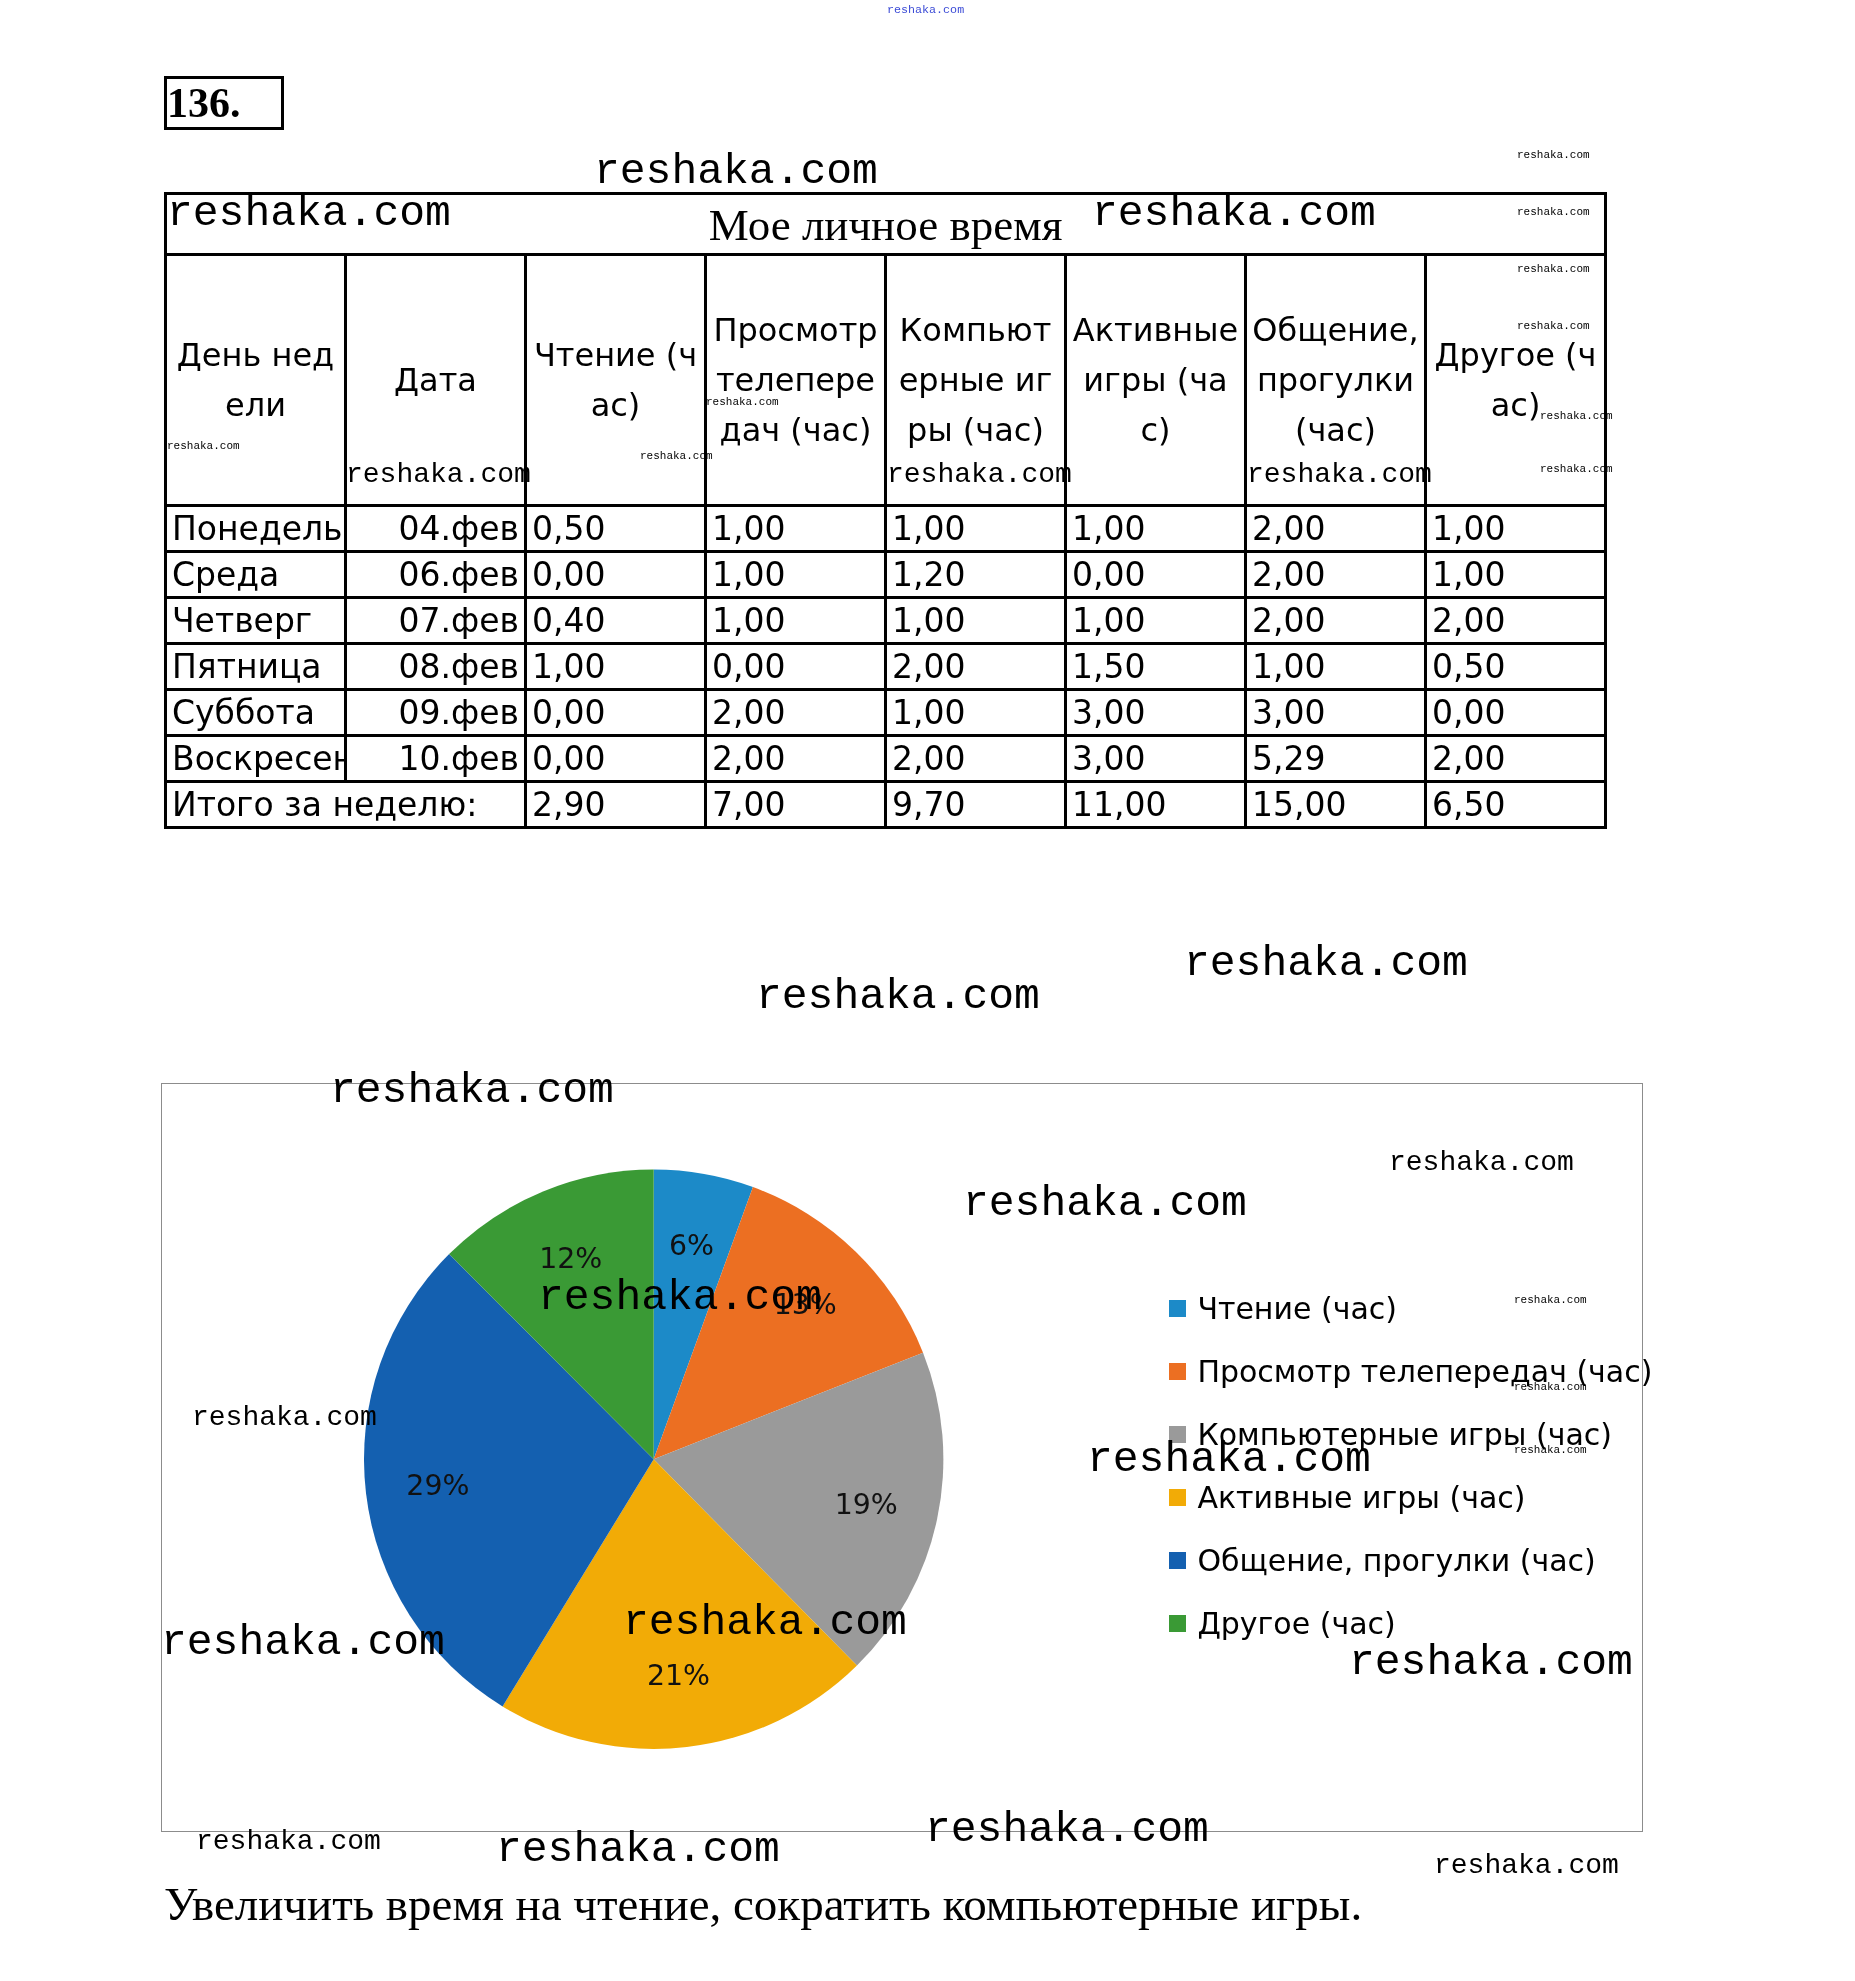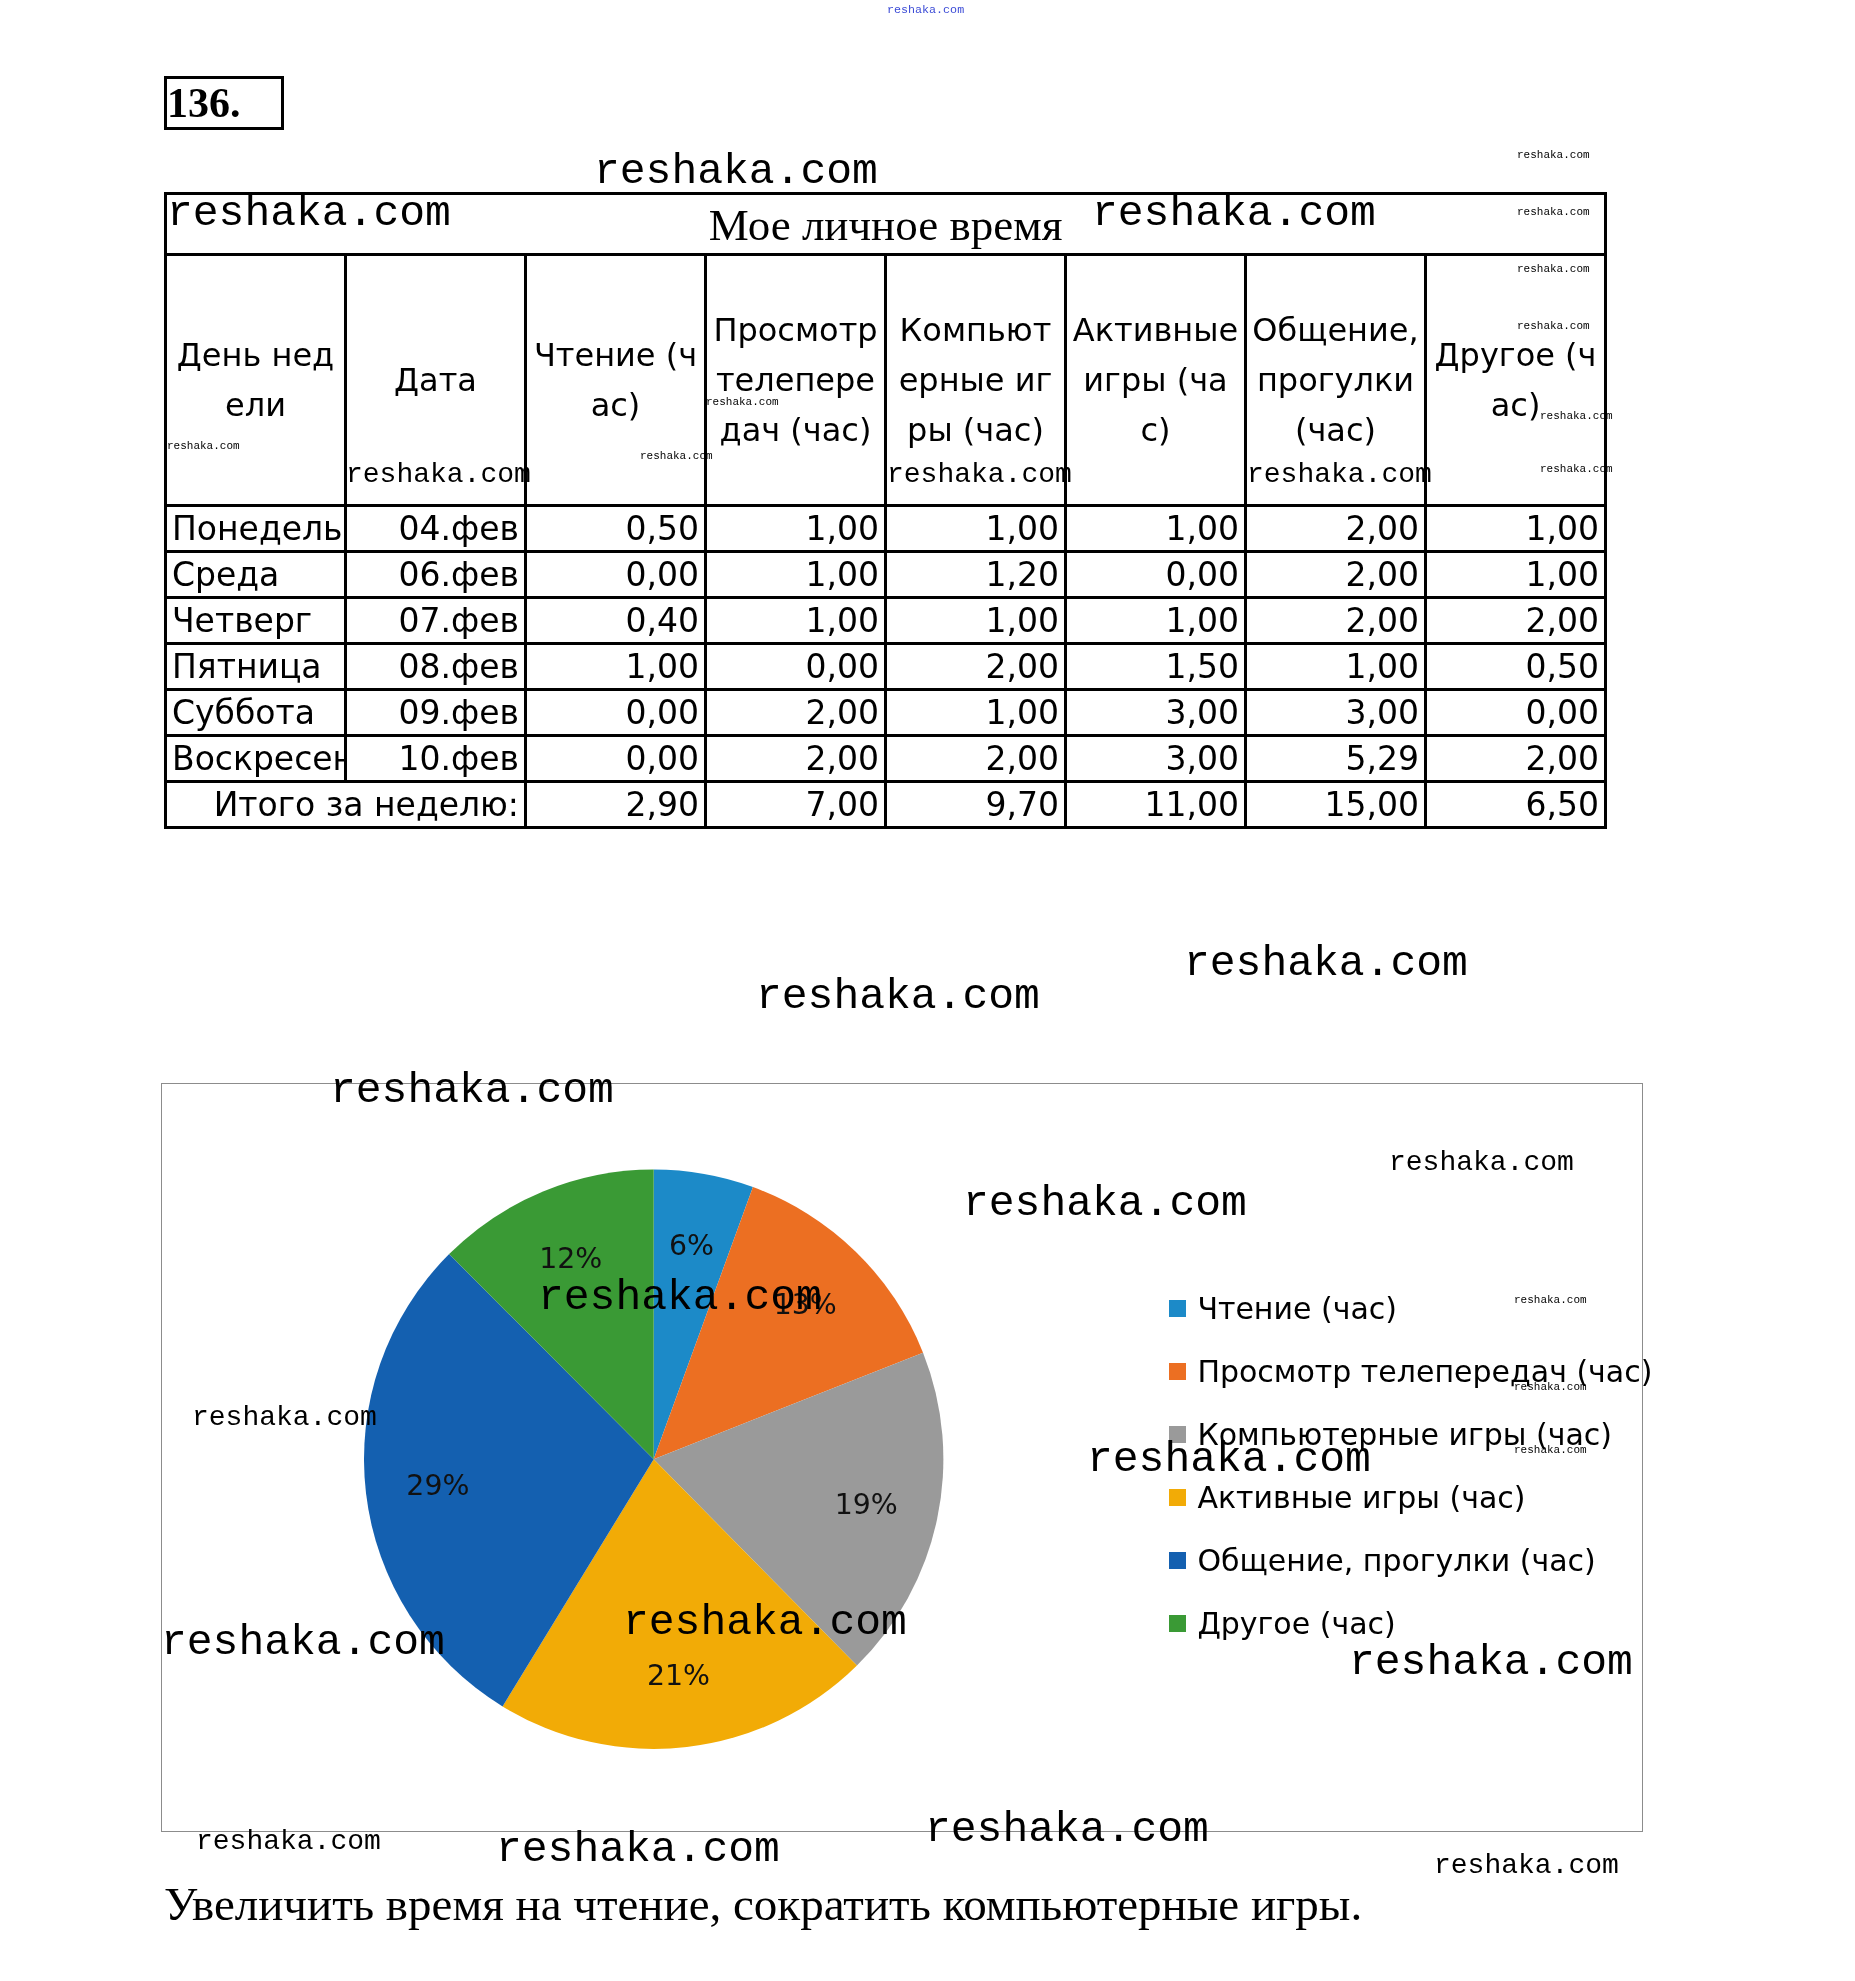--- a/index.html
+++ b/index.html
@@ -8,24 +8,24 @@
   .task-box { left: 164px; top: 76px; width: 114px; height: 48px; border: 3.3px solid #000; font-family: "Liberation Serif", serif; font-weight: bold; font-size: 42px; line-height: 48px; box-sizing: content-box; }
   .wm { position: absolute; font-family: Liberation Mono, monospace; color: #000; white-space: nowrap; line-height: 1; }
   .wm.big { font-size: 43px; }
   .wm.mid { font-size: 28px; }
   .wm.small { font-size: 11px; }
   .wm.top { color: #3b4bd6; font-size: 11.7px; }
   table.tbl { position: absolute; left: 164px; top: 192px; width: 1438px; border-collapse: collapse; table-layout: fixed; }
   table.tbl td { border: 3.3px solid #000; padding: 0 5px; font-size: 33px; line-height: 1.0; overflow: hidden; white-space: nowrap; }
   table.tbl tr.title-row td { height: 53px; text-align: center; font-family: "Liberation Serif", serif; font-size: 45px; vertical-align: bottom; padding-bottom: 5px; }
   table.tbl tr.head-row td { height: 248px; text-align: center; white-space: normal; font-size: 32px; line-height: 50px; vertical-align: middle; word-break: break-all; }
-  table.tbl tr.data-row td { height: 43px; text-align: right; }
+  table.tbl tr.data-row td { height: 43px; }
   table.tbl tr.data-row td.day { text-align: left; }
   table.tbl tr.data-row td.date { text-align: right; }
-  table.tbl tr.sum-row td { height: 43px; text-align: right; }
+  table.tbl tr.sum-row td { height: 43px; text-align: left; }
   .chart-frame { left: 161px; top: 1083px; width: 1482px; height: 749px; border: 1.7px solid #8c8c8c; box-sizing: border-box; }
   svg.pie { position: absolute; left: 0; top: 0; }
   .pie-label { font-family: "DejaVu Sans", sans-serif; font-size: 34px; fill: #111; }
   .legend { position: absolute; left: 1169px; top: 1277px; }
   .legend-item { display: flex; align-items: center; height: 63px; font-size: 30px; white-space: nowrap; }
   .legend-swatch { width: 16.7px; height: 16.7px; margin-right: 11.7px; display: inline-block; }
   .conclusion { left: 164px; top: 1877px; font-family: "Liberation Serif", serif; font-size: 47px; white-space: nowrap; }
 </style>
 </head>
 <body>

